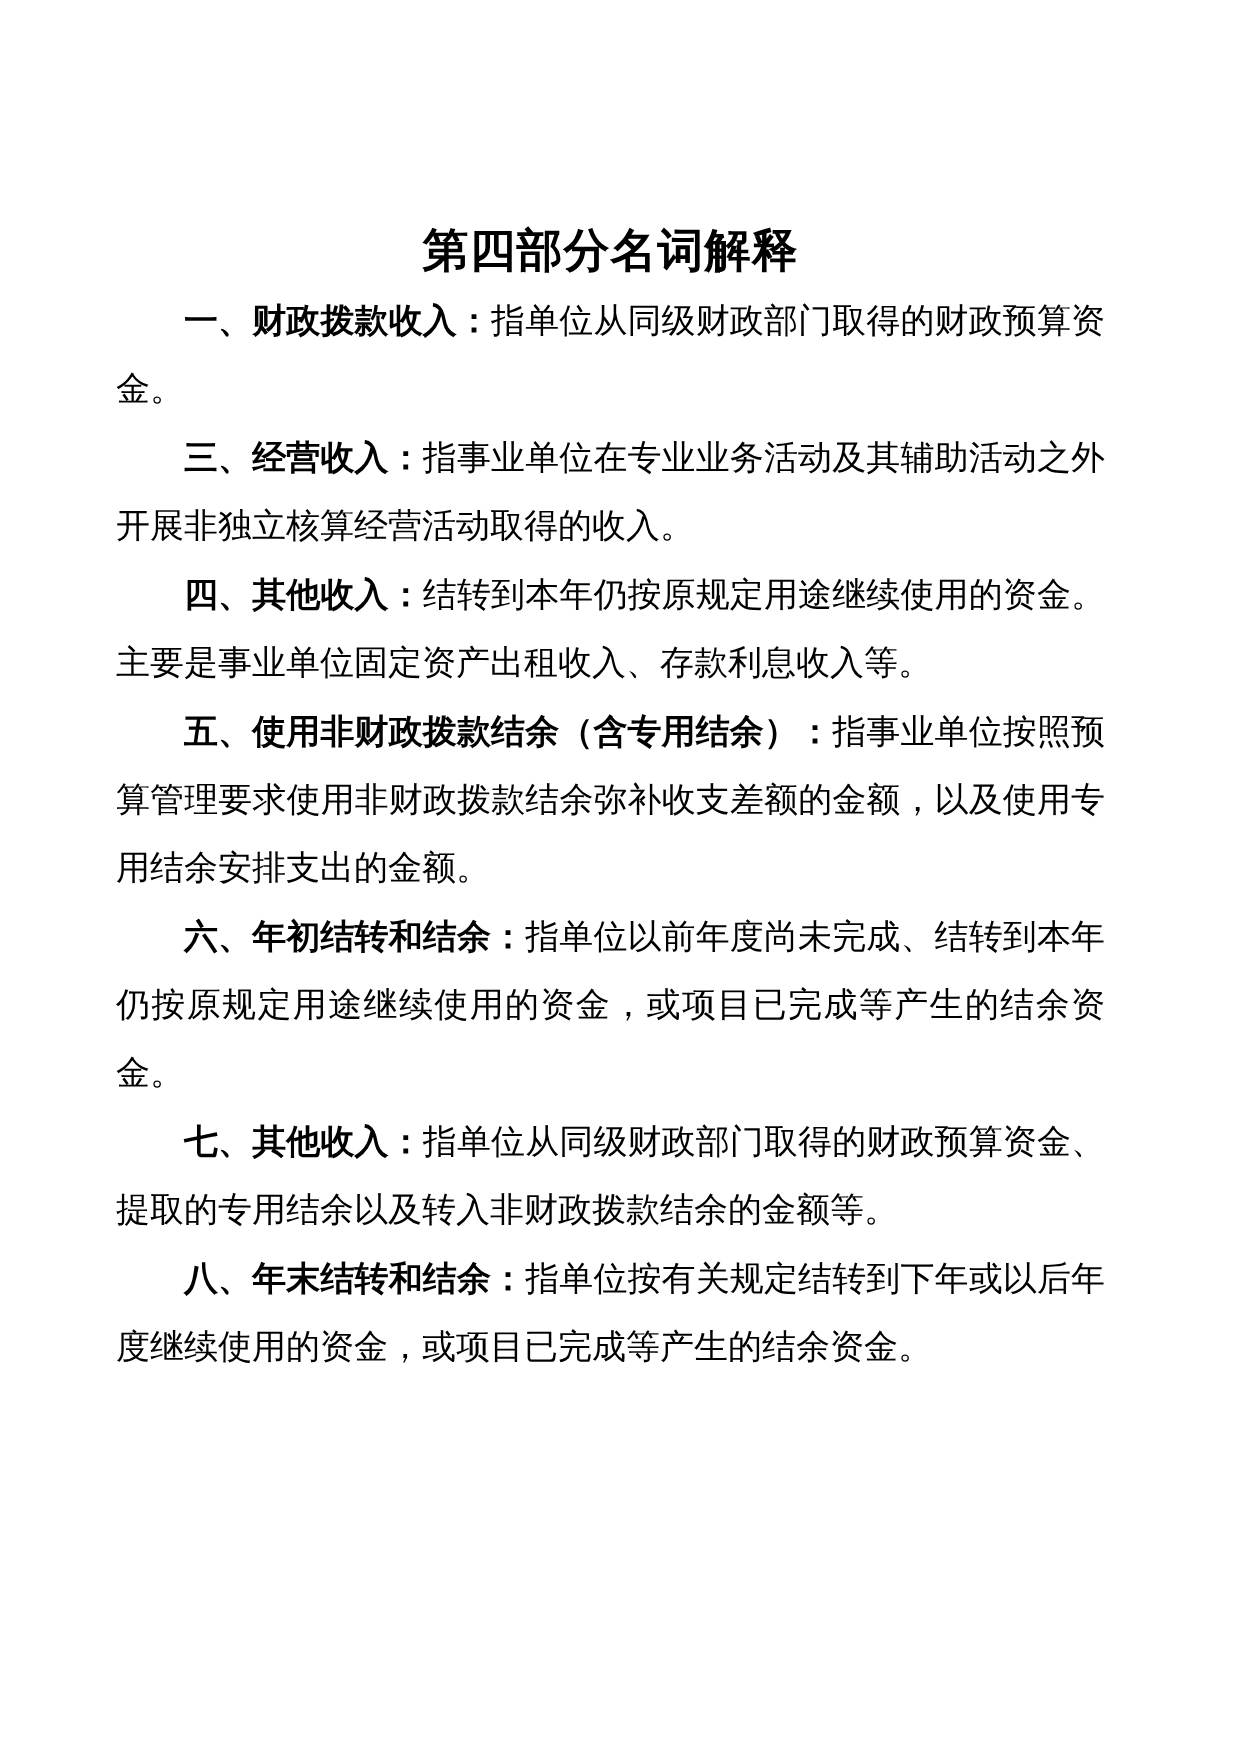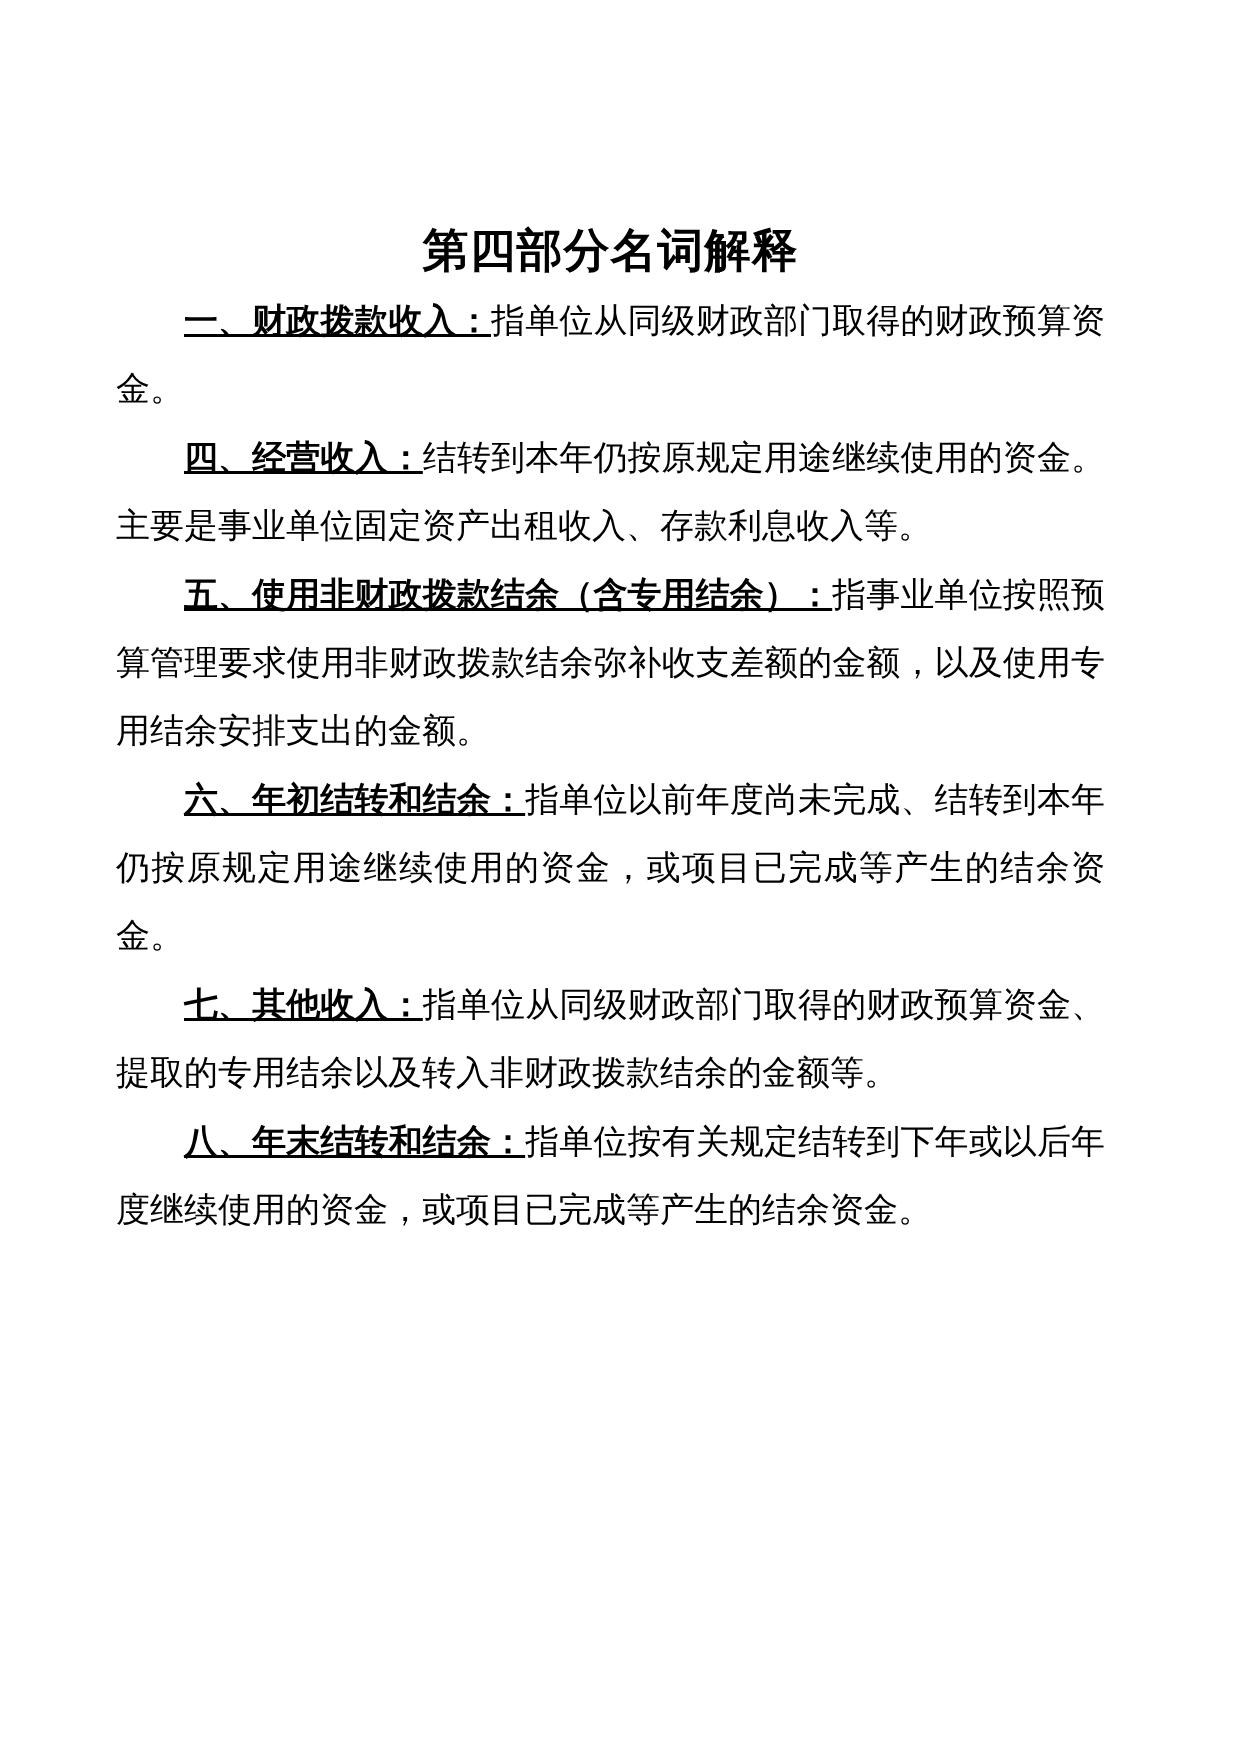--- a/index.html
+++ b/index.html
@@ -34,34 +34,34 @@
     margin: 0;
     text-align: justify;
     text-justify: inter-ideograph;
     text-indent: 2em;
     word-break: break-all;
     overflow-wrap: break-word;
   }
   .term-label {
     font-family: "Liberation Sans", sans-serif;
     font-weight: bold;
-    text-decoration: underline;
   }
 </style>
 </head>
 <body>
 
 <div class="page">
   <h1 class="doc-title">第四部分名词解释</h1>
 
   <p class="term"><span class="term-label">一、财政拨款收入：</span><span class="term-def">指单位从同级财政部门取得的财政预算资金。</span></p>
 
 
+  <p class="term"><span class="term-label">三、经营收入：</span><span class="term-def">指事业单位在专业业务活动及其辅助活动之外开展非独立核算经营活动取得的收入。</span></p>
 
-  <p class="term"><span class="term-label">四、经营收入：</span><span class="term-def">结转到本年仍按原规定用途继续使用的资金。主要是事业单位固定资产出租收入、存款利息收入等。</span></p>
+  <p class="term"><span class="term-label">四、其他收入：</span><span class="term-def">结转到本年仍按原规定用途继续使用的资金。主要是事业单位固定资产出租收入、存款利息收入等。</span></p>
 
   <p class="term"><span class="term-label">五、使用非财政拨款结余（含专用结余）：</span><span class="term-def">指事业单位按照预算管理要求使用非财政拨款结余弥补收支差额的金额，以及使用专用结余安排支出的金额。</span></p>
 
   <p class="term"><span class="term-label">六、年初结转和结余：</span><span class="term-def">指单位以前年度尚未完成、结转到本年仍按原规定用途继续使用的资金，或项目已完成等产生的结余资金。</span></p>
 
   <p class="term"><span class="term-label">七、其他收入：</span><span class="term-def">指单位从同级财政部门取得的财政预算资金、提取的专用结余以及转入非财政拨款结余的金额等。</span></p>
 
   <p class="term"><span class="term-label">八、年末结转和结余：</span><span class="term-def">指单位按有关规定结转到下年或以后年度继续使用的资金，或项目已完成等产生的结余资金。</span></p>
 </div>
 

